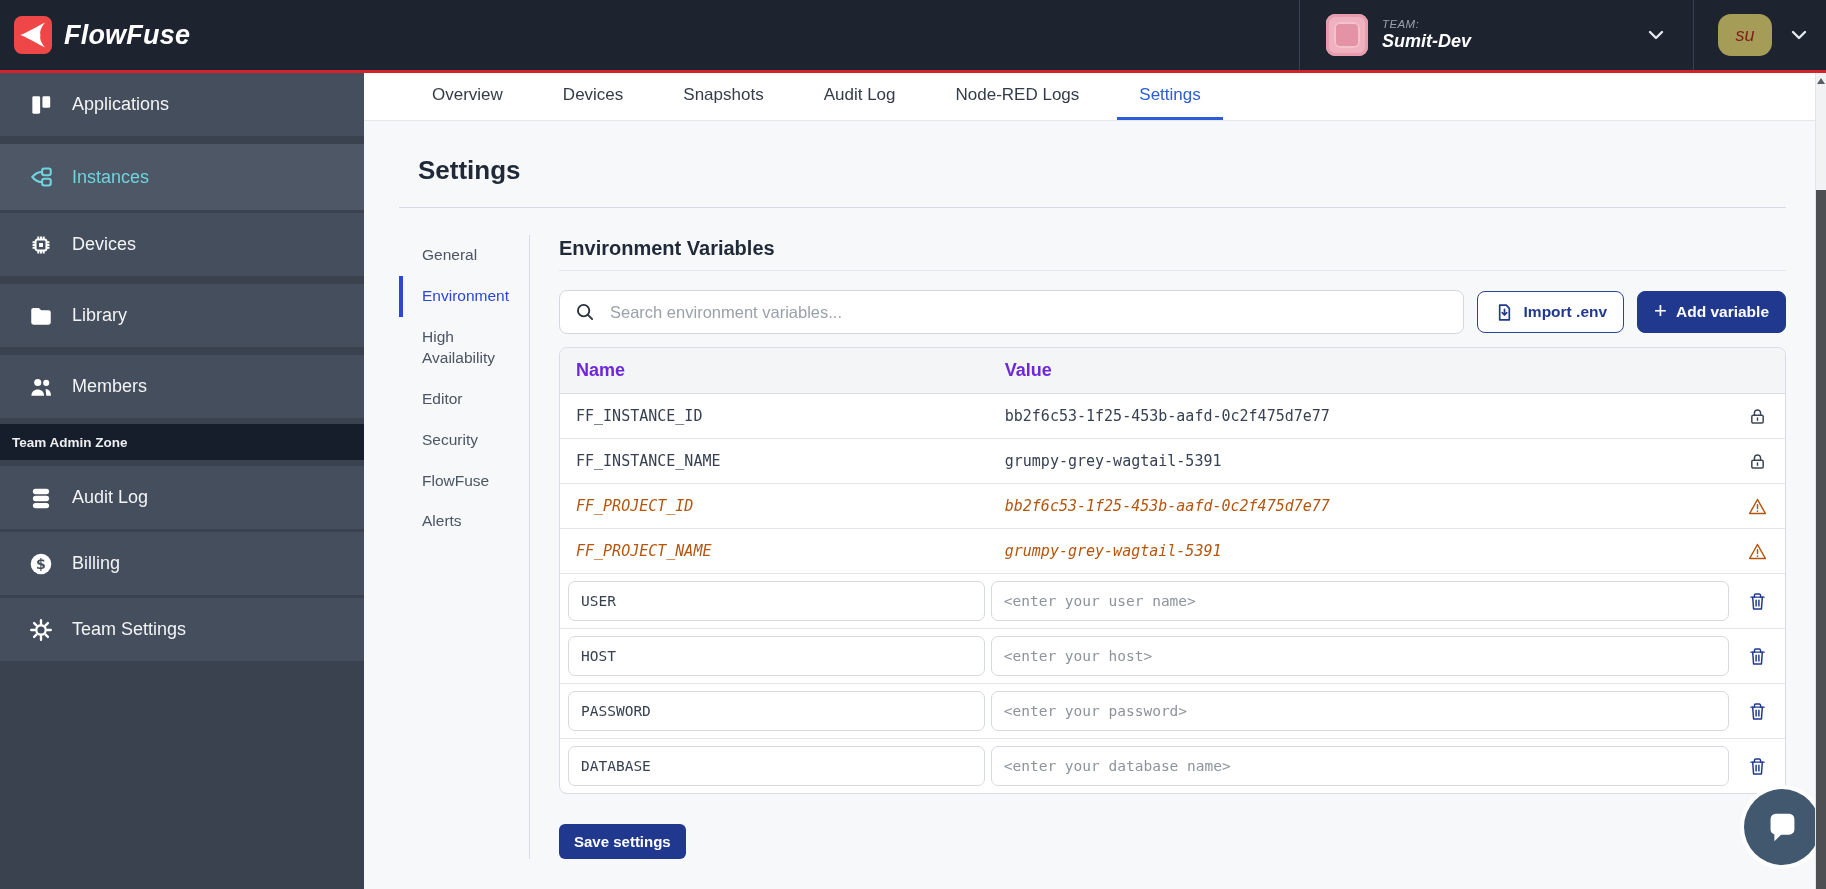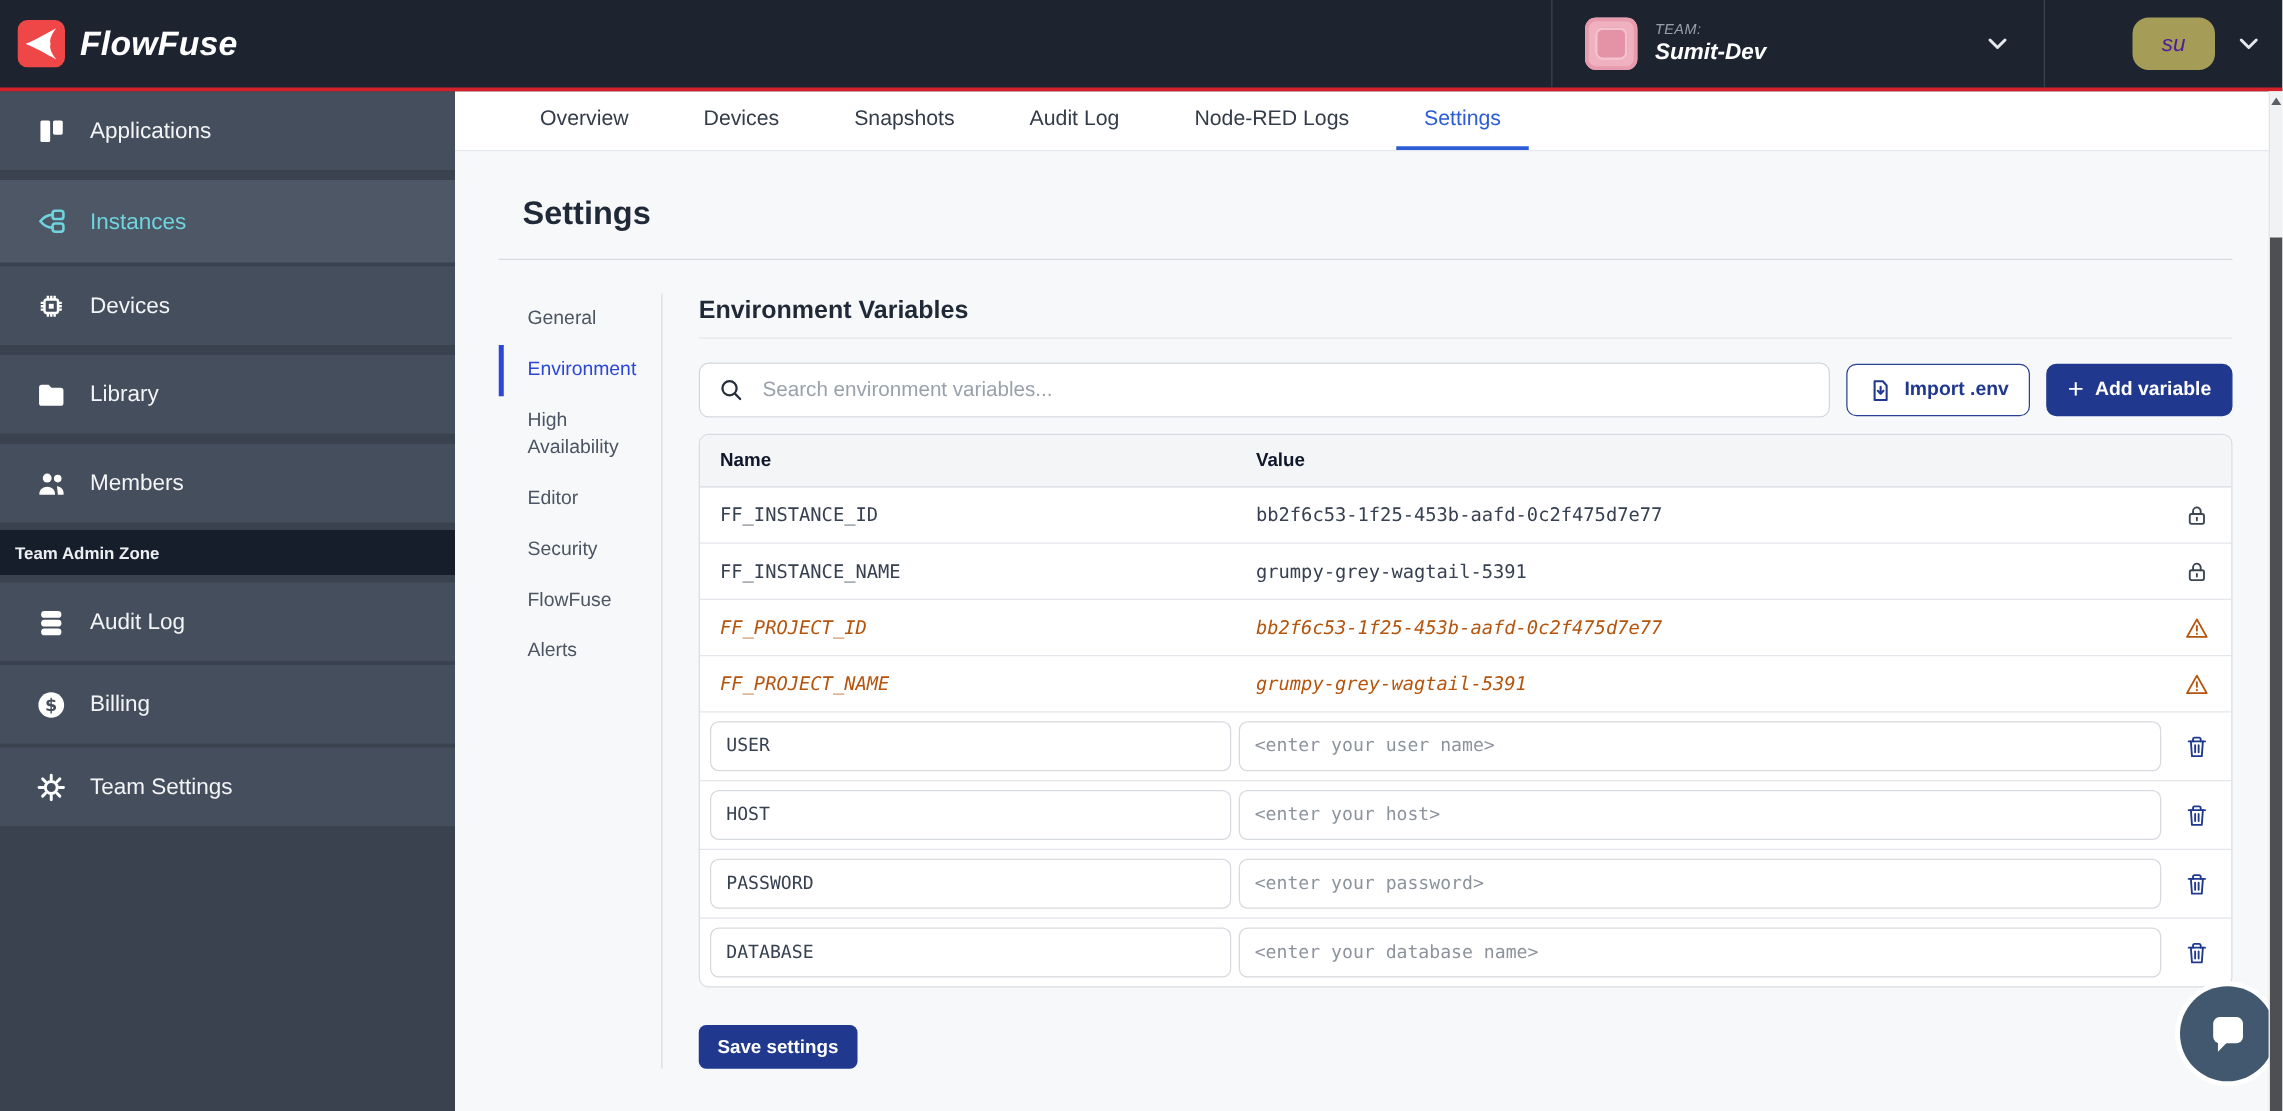--- a/index.html
+++ b/index.html
@@ -21,22 +21,22 @@
   .team-switcher{display:flex;align-items:center;gap:14px;padding:0 26px;cursor:pointer;}
   .team-avatar{width:42px;height:42px;border-radius:9px;background:#efb0bf;position:relative;flex:0 0 auto;
     box-shadow:inset 0 0 0 3px #e79cae;}
   .team-avatar::after{content:"";position:absolute;inset:8px;border-radius:6px;background:#e493a7;
     box-shadow:inset 0 0 0 2px #f3c2cd;}
   .team-text{display:flex;flex-direction:column;line-height:1.15;}
   .team-label{color:#98a0ac;font-size:11.5px;letter-spacing:.4px;}
   .team-name{color:#fff;font-size:18px;font-weight:600;}
   .team-switcher .chev{margin-left:160px;}
   .user-menu{display:flex;align-items:center;gap:16px;padding:0 16px 0 24px;cursor:pointer;}
-  .user-avatar{width:66px;height:42px;border-radius:13px;background:#a59c58;color:#4c1d95;
-    display:flex;align-items:center;justify-content:center;font-size:18px;margin-left:46px;}
+  .user-avatar{width:54px;height:42px;border-radius:13px;background:#a59c58;color:#7f1d1d;
+    display:flex;align-items:center;justify-content:center;font-size:18px;}
   .chev{width:22px;height:22px;}
 
   
   .sidebar{position:absolute;top:73px;left:0;bottom:0;width:364px;background:#3a424f;z-index:20;}
   .nav-item{height:63px;background:#444e5c;display:flex;align-items:center;gap:18px;
     padding-left:28px;color:#f3f4f6;font-size:18px;cursor:pointer;margin-bottom:3px;}
   .nav-item .ico{width:26px;height:26px;flex:0 0 auto;}
   .nav-item.group-gap{margin-top:8px;}
   .nav-item.active{background:#4d5766;color:#6fd4de;height:66px;}
   .admin-zone{height:36px;background:#171e2b;display:flex;align-items:center;
@@ -72,21 +72,21 @@
   .btn{height:42px;border-radius:8px;display:flex;align-items:center;gap:9px;padding:0 16px;
     font-size:15.5px;font-weight:700;cursor:pointer;box-sizing:border-box;white-space:nowrap;}
   .btn-outline{background:#fff;border:1.5px solid #2b4396;color:#20398f;}
   .btn-solid{background:#20398f;border:1.5px solid #20398f;color:#fff;}
   .plus{font-size:22px;font-weight:400;line-height:1;margin-top:-2px;}
 
   .env-table{margin-top:13px;background:#fff;border:1px solid #d9dce2;border-radius:8px;overflow:hidden;}
   .trow{display:grid;grid-template-columns:35% 1fr 56px;align-items:center;border-bottom:1px solid #e4e6eb;}
   .trow:last-child{border-bottom:none;}
   .thead{background:#f4f5f7;border-bottom:1px solid #d9dce2;}
-  .thead .cell{font-size:15px;font-weight:700;color:#0f172a;padding:12px 16px;}
+  .thead .cell{font-size:18px;font-weight:700;color:#6d28d9;padding:12px 16px;}
   .cell{padding:13px 16px;font-size:15px;color:#374151;overflow:hidden;text-overflow:ellipsis;white-space:nowrap;}
   .icon-cell{display:flex;justify-content:center;padding:0 10px;}
   .icon-cell svg{width:21px;height:21px;}
   .trow.deprecated .cell{color:#b5540d;font-style:italic;}
   .trow.editable{padding:7px 0;grid-template-columns:35% 1fr 56px;}
   .trow.editable .cellpad{padding:0 4px 0 8px;}
   .trow.editable .cellpad2{padding:0 0 0 2px;}
   .env-input{width:100%;box-sizing:border-box;height:40px;border:1px solid #d6d9de;border-radius:7px;
     padding:0 12px;font-size:14.5px;color:#374151;outline:none;background:#fff;
     font-family:"DejaVu Sans Mono","Liberation Mono",monospace;}

